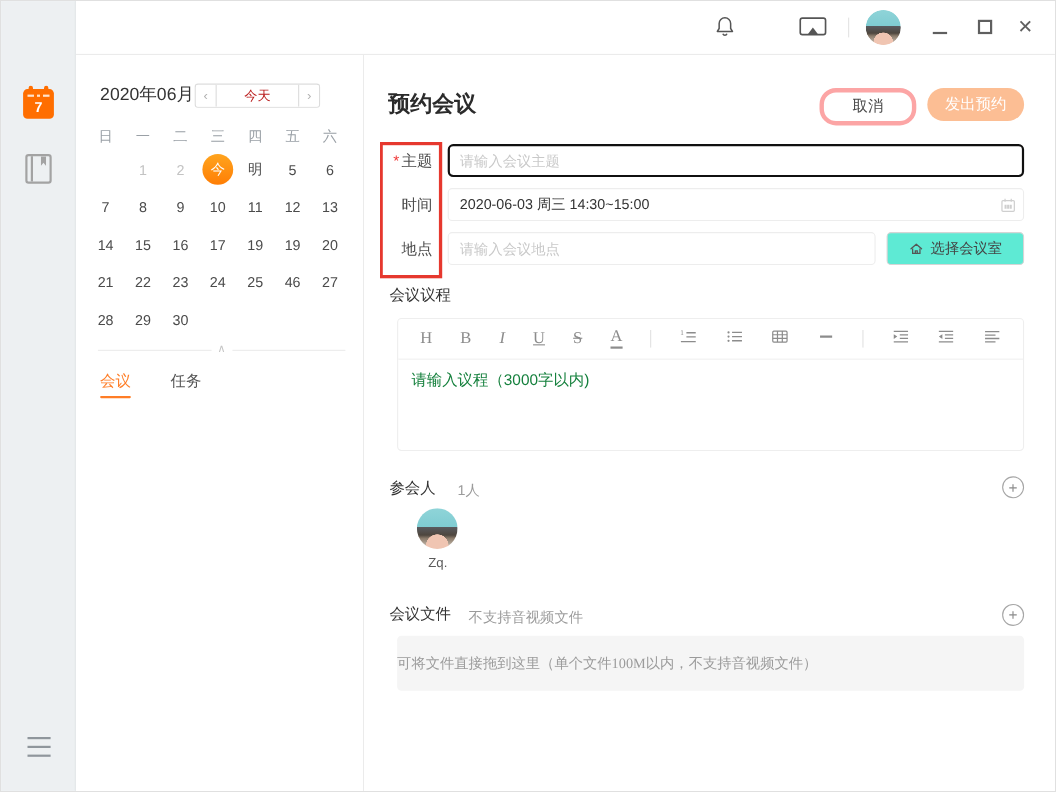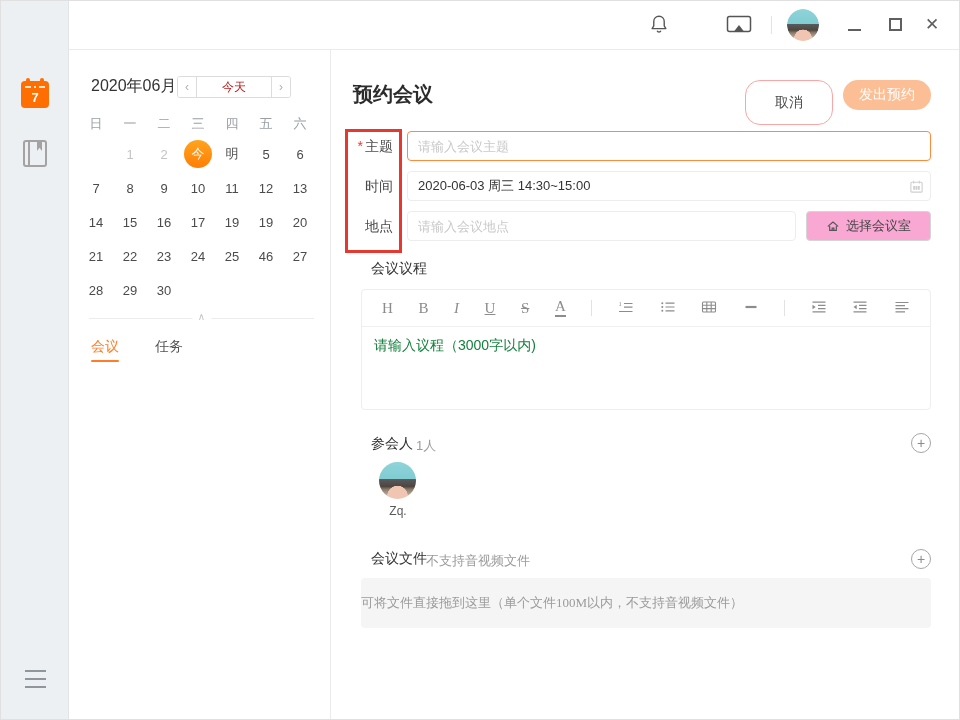--- a/index.html
+++ b/index.html
@@ -55,36 +55,36 @@
   .cal-tab { position:absolute; top:288px; font-size:14px; background:none; border:none; cursor:pointer; }
   .tab-meet { left:22px; color:#ff7d26; }
   .tab-task { left:86px; color:#555; }
   .tab-underline { position:absolute; left:22px; top:310px; width:28px; height:2px; background:#ff7d26; border-radius:1px; }
   .add-meeting { position:absolute; left:22px; top:325px; width:218px; height:36px; background:#fff; border:1px solid #ffd3a6; border-radius:4px; color:#ff7d26; font-size:14px; cursor:pointer; }
   .add-meeting .plus { margin-right:6px; }
 
   
   .main { position:absolute; left:330px; top:49px; right:0; bottom:0; background:#fff; }
   .page-title { position:absolute; left:22px; top:31px; font-size:20px; font-weight:bold; color:#2b2b2b; }
-  .btn-cancel { position:absolute; left:414px; top:30px; width:88px; height:45px; border-radius:15px; border:1px solid #fca5a5; background:#fff; color:#4a4a4a; font-size:14px; cursor:pointer; }
+  .btn-cancel { position:absolute; left:414px; top:30px; width:88px; height:34px; border-radius:15px; border:4px solid #fca5a5; background:#fff; color:#4a4a4a; font-size:14px; cursor:pointer; }
   .btn-submit { position:absolute; left:512px; top:30px; width:88px; height:30px; border-radius:15px; border:none; background:#fcbe94; color:#fff; font-size:14px; cursor:pointer; }
 
   .field-label { position:absolute; left:20px; width:42px; text-align:right; font-size:14px; color:#4a4a4a; }
   .req { color:#f03737; margin-right:2px; }
   .f-input { position:absolute; left:76px; width:524px; height:30px; border:1px solid #ededed; border-radius:4px; padding:0 10px; font-size:13px; color:#333; font-family:"Liberation Sans",sans-serif; }
   .f-input::placeholder { color:#c9c9c9; }
   .in-subject { top:81px; border-color:#ff8a3d; }
   .in-time { top:121px; padding-right:48px; }
   .in-loc { top:161px; width:389px; }
   .time-cal-icon { position:absolute; left:578px; top:129px; width:15px; height:15px; }
-  .btn-room { position:absolute; left:475px; top:161px; width:125px; height:30px; border:1px solid #d5d5d5; border-radius:4px; background:#f9a8d4; color:#444; font-size:13px; cursor:pointer; display:flex; align-items:center; justify-content:center; gap:6px; }
+  .btn-room { position:absolute; left:475px; top:161px; width:125px; height:30px; border:1px solid #d5d5d5; border-radius:4px; background:#5eead4; color:#444; font-size:13px; cursor:pointer; display:flex; align-items:center; justify-content:center; gap:6px; }
 
   .annotation-box { position:absolute; left:344px; top:128px; width:57px; height:124px; border:3px solid #e6382e; z-index:60; pointer-events:none; }
 
-  .agenda-label, .sec-label { position:absolute; left:40px; font-size:14px; color:#333; }
+  .agenda-label, .sec-label { position:absolute; left:23px; font-size:14px; color:#333; }
   .agenda-label { top:210px; }
   .editor { position:absolute; left:30px; top:239px; width:570px; height:121px; border:1px solid #eee; border-radius:4px; }
   .toolbar { display:flex; align-items:center; justify-content:space-between; height:37px; padding:0 20px; border-bottom:1px solid #f0f0f0; }
   .tb-btn { background:none; border:none; color:#8c8c8c; font-size:15px; font-family:"Liberation Serif",serif; cursor:pointer; padding:0; line-height:1; }
   .tb-btn.italic { font-style:italic; }
   .tb-btn.underline { text-decoration:underline; }
   .tb-btn.strikethrough { text-decoration:line-through; }
   .tb-btn.font-color { border-bottom:2px solid #8c8c8c; padding-bottom:1px; }
   .tb-sep { width:1px; height:16px; background:#e2e2e2; }
   .editor-body { padding:10px 12px; font-size:14px; color:#15803d; cursor:text; }

